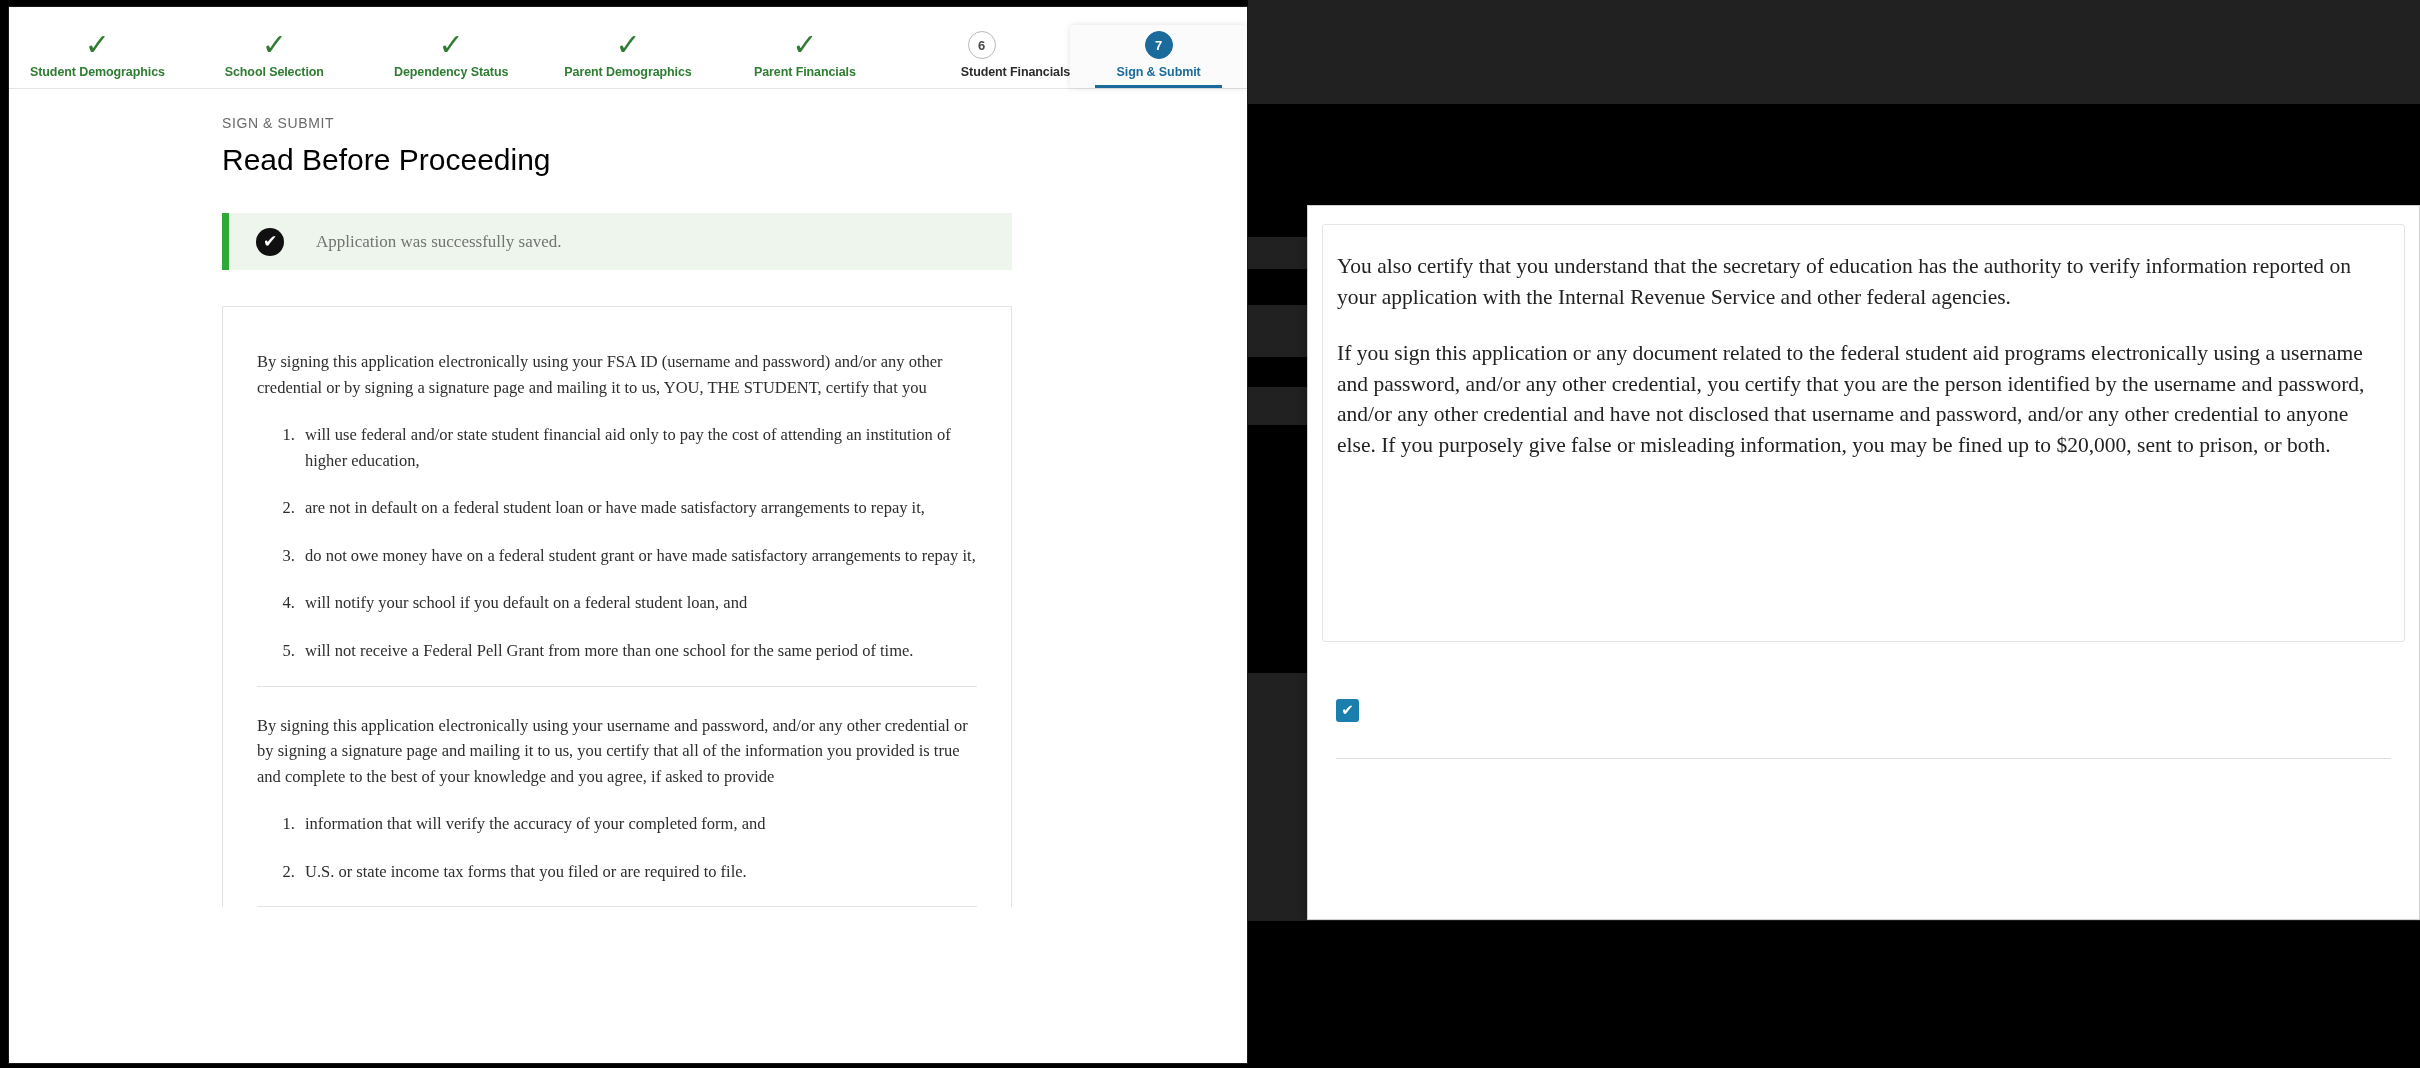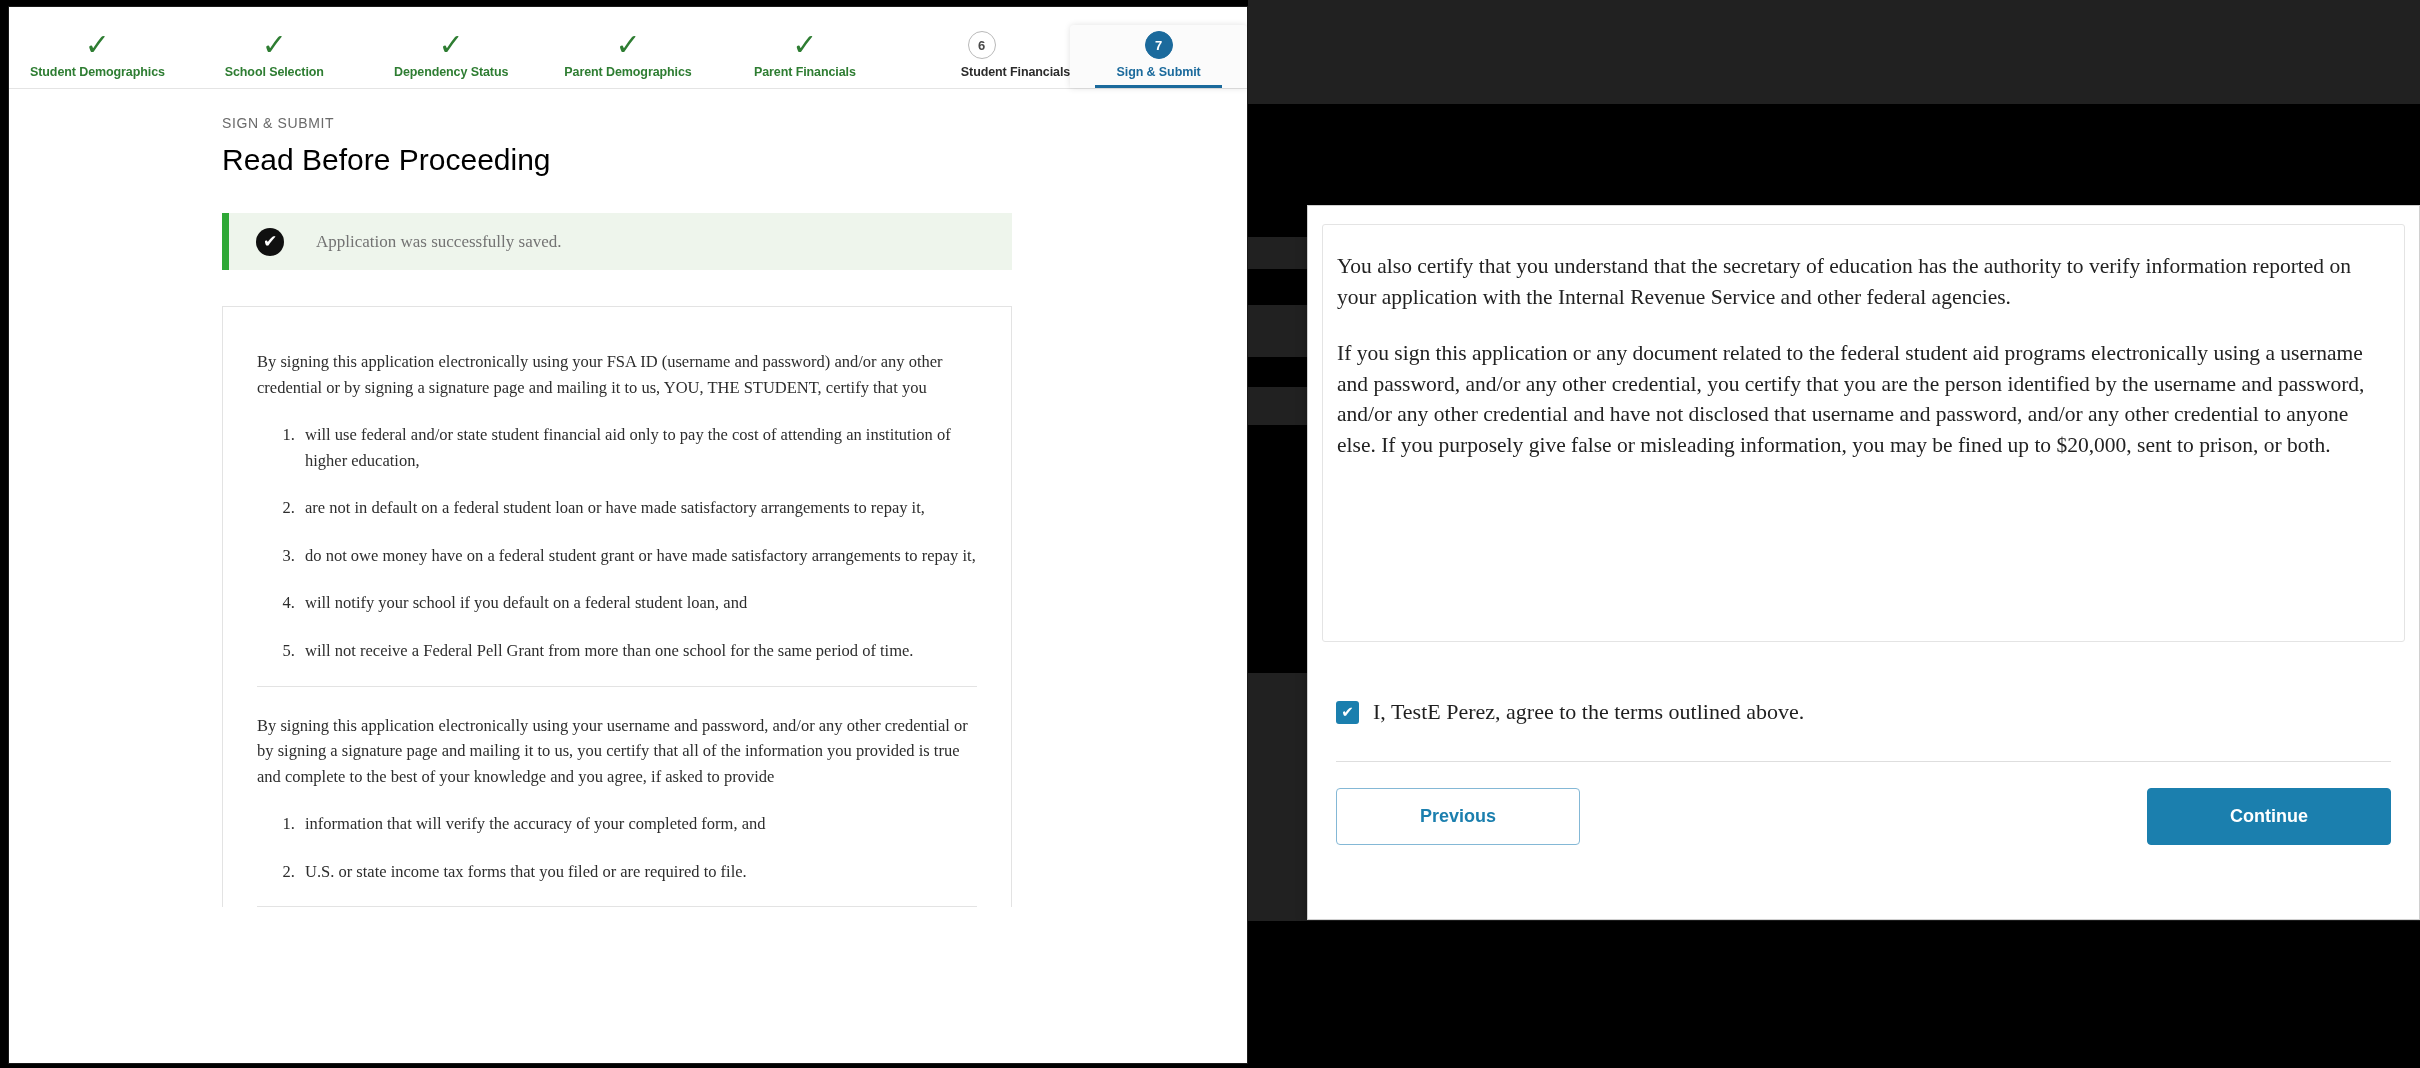--- a/index.html
+++ b/index.html
@@ -399,26 +399,21 @@
   <div id="modal">
     <div id="modal-inner">
 
       <div id="terms-scroll">
         <p>You also certify that you understand that the secretary of education has the authority to verify information reported on your application with the Internal Revenue Service and other federal agencies.</p>
         <p>If you sign this application or any document related to the federal student aid programs electronically using a username and password, and/or any other credential, you certify that you are the person identified by the username and password, and/or any other credential and have not disclosed that username and password, and/or any other credential to anyone else. If you purposely give false or misleading information, you may be fined up to $20,000, sent to prison, or both.</p>
       </div>
 
       <div id="agree-row">
         <span id="agree-box">✔</span>
-        <span id="agree-label">I, TestE Perez, agree to the terms outlined above.</span>
       </div>
 
       <hr id="modal-divider">
 
-      <div id="modal-actions">
-        <button id="btn-previous">Previous</button>
-        <button id="btn-continue">Continue</button>
-      </div>
 
     </div>
   </div>
 
 </div>
 
 </body></html>

